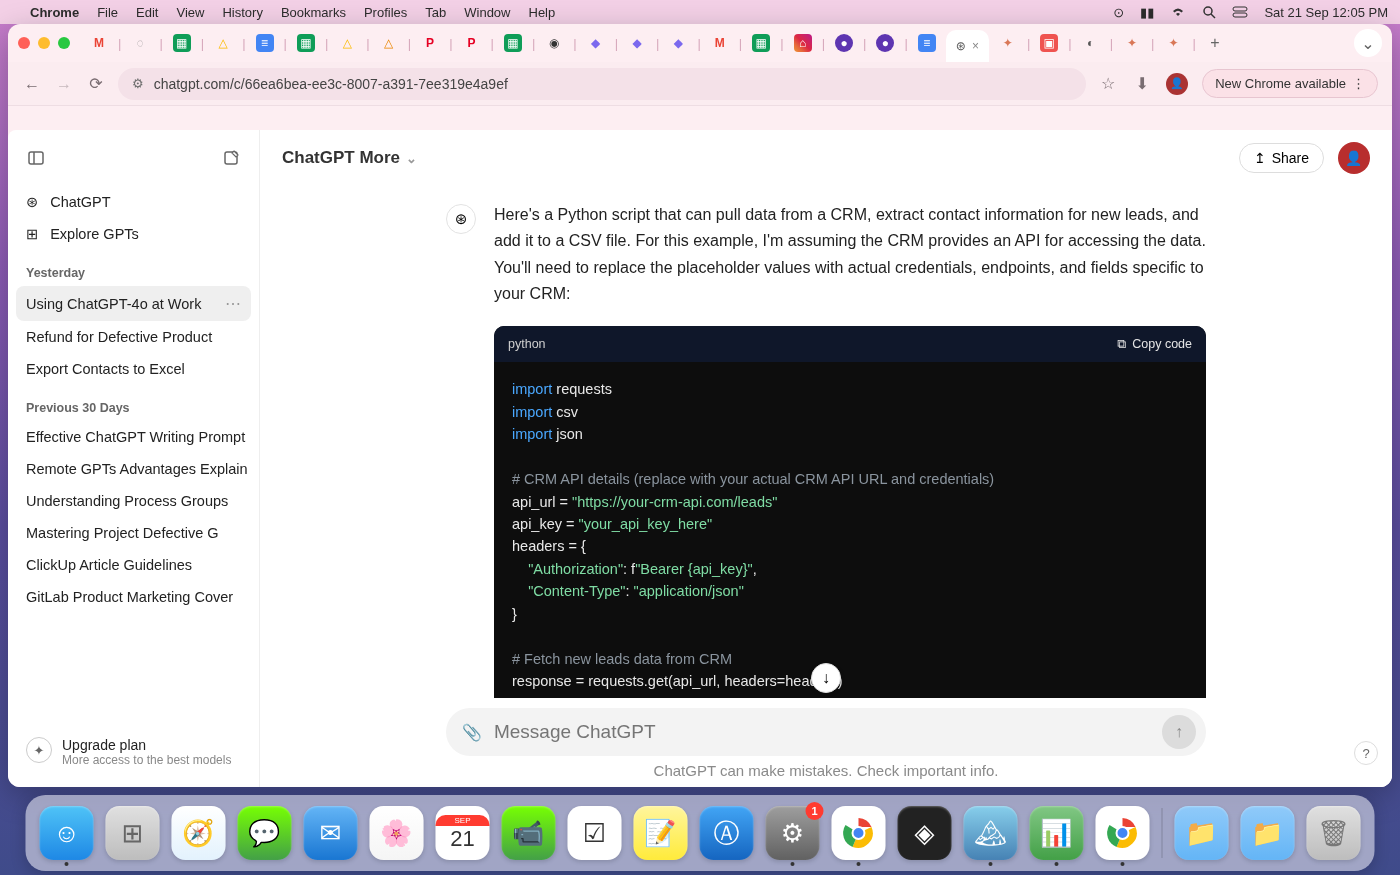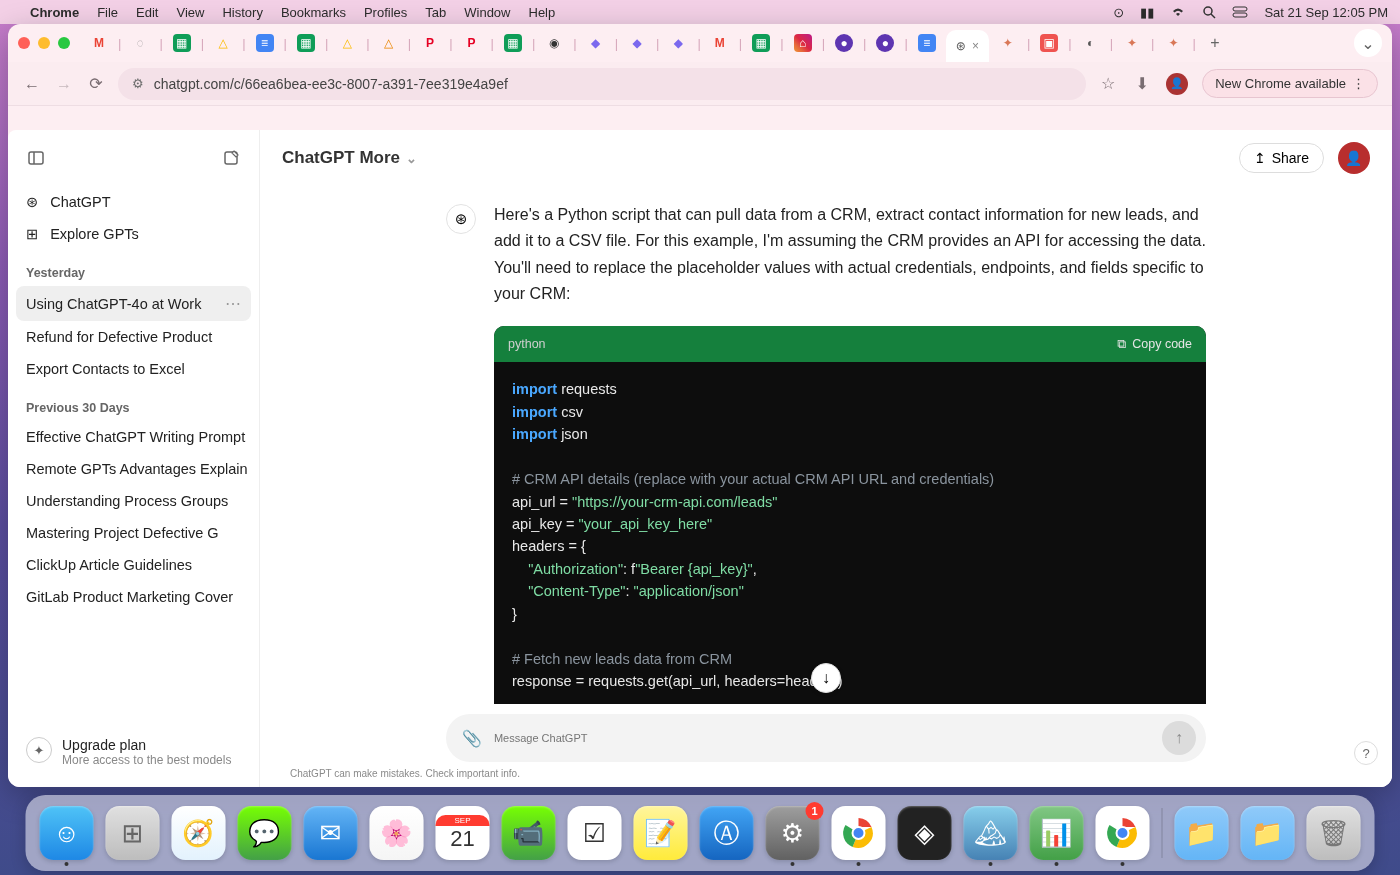--- a/index.html
+++ b/index.html
@@ -53,30 +53,30 @@
 .model-sel { display:flex; align-items:center; gap:6px; font-size:17px; font-weight:600; color:#333; }
 .model-sel .chev{ color:#999; font-size:13px; }
 .head-right { display:flex; align-items:center; gap:14px; }
 .share-btn { border:1px solid #ddd; border-radius:20px; padding:6px 14px; display:flex; align-items:center; gap:6px; font-size:14px; }
 .avatar-md{ width:32px; height:32px; border-radius:50%; background:#b82e2e; display:flex; align-items:center; justify-content:center; color:#fff; font-size:14px;}
 .convo { flex:1; overflow:hidden; padding:0 30px; position:relative; }
 .msg { display:flex; gap:18px; max-width:760px; margin:16px auto 0; }
 .assistant-ico { width:30px; height:30px; border-radius:50%; border:1px solid #e3e3e3; display:flex; align-items:center; justify-content:center; font-size:15px; flex-shrink:0; margin-top:2px;}
 .msg-body { font-size:16px; line-height:1.65; color:#222; }
 .codewrap { margin-top:18px; border-radius:10px; overflow:hidden; background:#0d0d0d; }
-.codehead { background:#15803d; color:#cfcfcf; font-size:12.5px; padding:8px 14px; display:flex; justify-content:space-between; align-items:center; }
+.codehead { background:#0f172a; color:#cfcfcf; font-size:12.5px; padding:8px 14px; display:flex; justify-content:space-between; align-items:center; }
 .copybtn { display:flex; align-items:center; gap:6px; font-size:12.5px; color:#e5e5e5; }
 .codebody { padding:16px 18px; font-family:ui-monospace,SFMono-Regular,Menlo,Consolas,monospace; font-size:14.5px; line-height:1.55; color:#e8e8e8; white-space:pre; }
-.kw{color:#4aa8ff;font-weight:bold;} .str{color:#7fdca4;} .cmt{color:#8a949e;}
+.kw{color:#4aa8ff;} .str{color:#7fdca4;} .cmt{color:#8a949e;}
 .scroll-down { position:absolute; left:50%; transform:translateX(-50%); bottom:94px; width:30px; height:30px; border-radius:50%; background:#fff; border:1px solid #ddd; display:flex; align-items:center; justify-content:center; box-shadow:0 1px 4px rgba(0,0,0,0.15); }
 .inputbar { position:absolute; left:0; right:0; bottom:0; padding:10px 30px 6px; background:#fff; }
 .inbox { max-width:760px; margin:0 auto; background:#f3f3f3; border-radius:26px; height:48px; display:flex; align-items:center; padding:0 10px 0 16px; gap:12px; }
-.inbox input { flex:1; border:none; background:transparent; font-size:11px; outline:none; color:#4c1d95; }
+.inbox input { flex:1; border:none; background:transparent; font-size:19px; outline:none; color:#4c1d95; }
 .sendbtn { width:34px; height:34px; border-radius:50%; background:#dcdcdc; color:#8a8a8a; display:flex; align-items:center; justify-content:center; }
-.disclaimer { font-size:10px; color:#8a8a8a; padding:6px 0 2px; }
+.disclaimer { text-align:center; font-size:15px; color:#8a8a8a; padding:6px 0 2px; }
 .helpfab { position:absolute; right:14px; bottom:22px; width:24px; height:24px; border-radius:50%; border:1px solid #ddd; display:flex; align-items:center; justify-content:center; font-size:13px; color:#666; background:#fff;}
 
 .dock { position:absolute; left:50%; transform:translateX(-50%); bottom:4px; height:76px; background:rgba(240,240,245,0.55); border-radius:20px; padding:6px 14px; display:flex; align-items:center; gap:12px; backdrop-filter:blur(20px); box-shadow:0 4px 16px rgba(0,0,0,0.2); }
 .dock-ico { width:54px; height:54px; border-radius:14px; display:flex; align-items:center; justify-content:center; font-size:26px; color:#fff; position:relative; box-shadow:inset 0 1px 2px rgba(255,255,255,0.3), 0 2px 4px rgba(0,0,0,0.15); }
 .dock-ico.running::after { content:""; position:absolute; bottom:-6px; left:50%; transform:translateX(-50%); width:4px; height:4px; border-radius:50%; background:#333; }
 .dock-sep { width:1px; height:50px; background:rgba(0,0,0,0.2); }
 .badge { position:absolute; top:-4px; right:-4px; background:#ff3b30; color:#fff; font-size:11px; width:18px; height:18px; border-radius:50%; display:flex; align-items:center; justify-content:center; font-weight:600;}
 
 .finder{background:linear-gradient(180deg,#4fc3f7,#1e88e5);} .lp{background:linear-gradient(180deg,#e0e0e0,#bdbdbd);} .safari{background:linear-gradient(180deg,#fff,#e3f2fd);color:#1976d2;}
 .msg-app{background:linear-gradient(180deg,#76ff03,#43a047);} .mail{background:linear-gradient(180deg,#64b5f6,#1976d2);} .photos{background:linear-gradient(180deg,#fff,#f5f5f5);}

